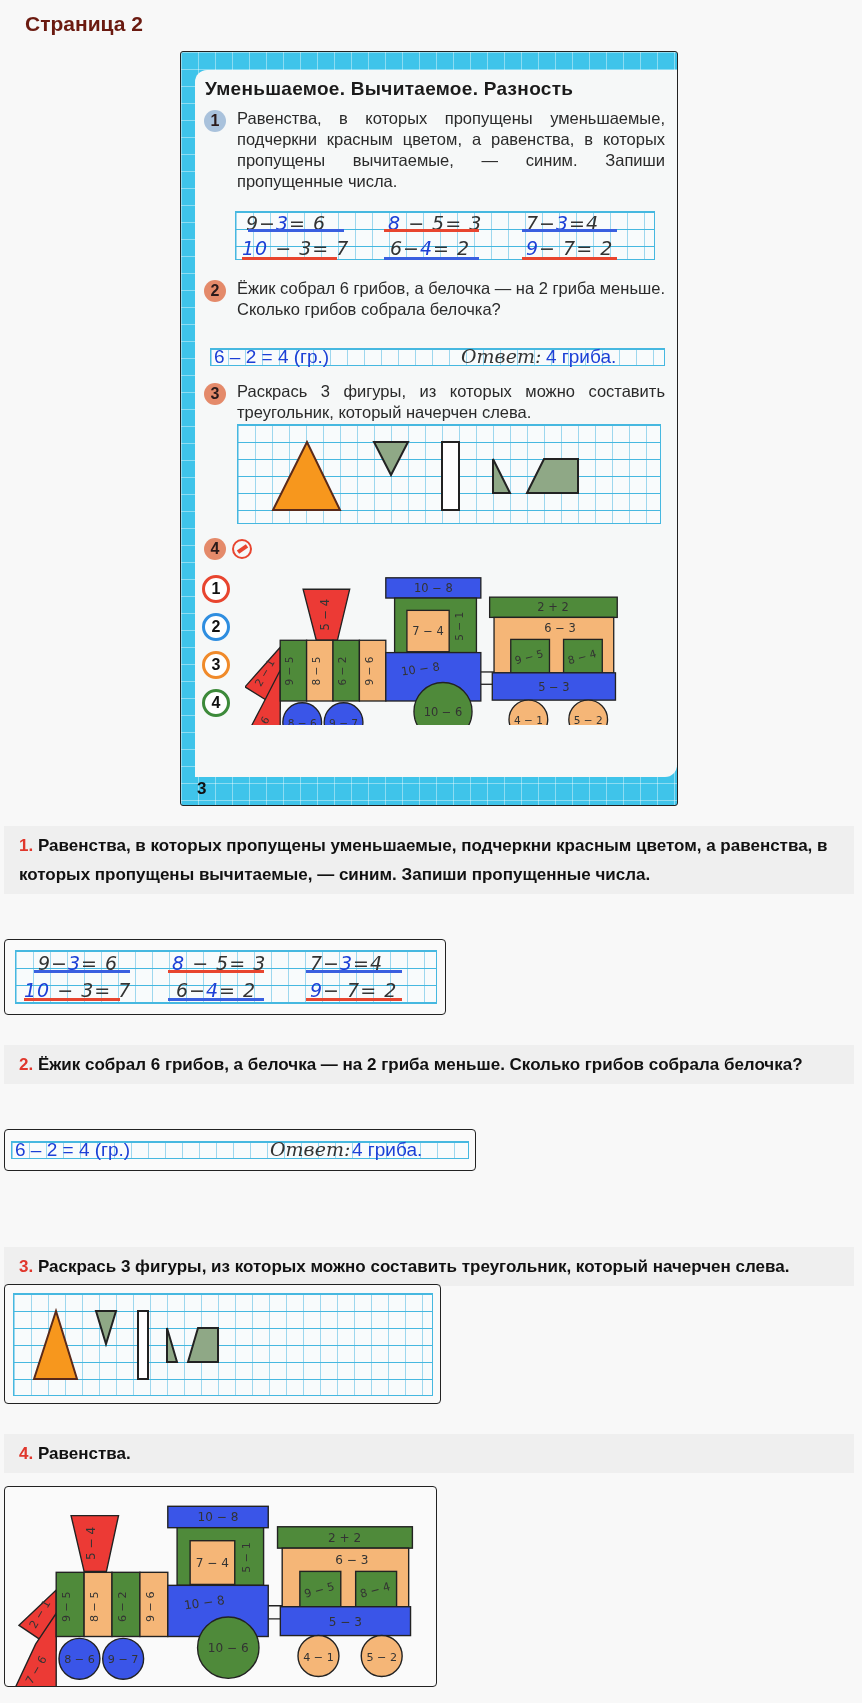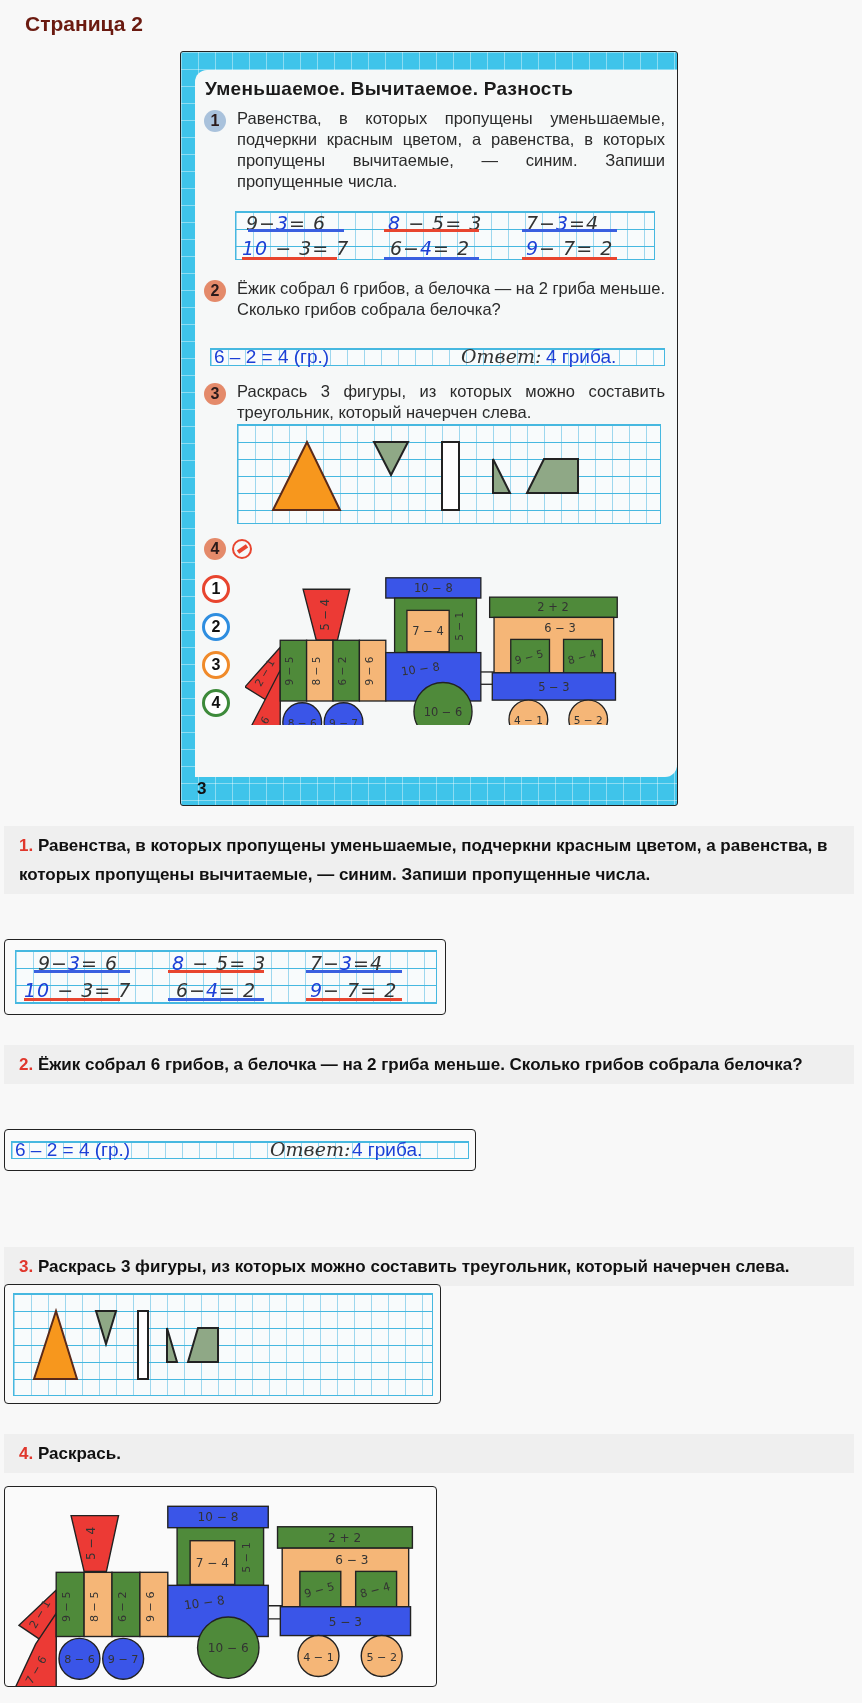--- a/index.html
+++ b/index.html
@@ -193,21 +193,21 @@
       <polygon points="82,17 102,17 92,50" fill="#8fa886" stroke="#222" stroke-width="2"></polygon>
       <rect x="124" y="17" width="10" height="68" fill="#fff" stroke="#222" stroke-width="2"></rect>
       <polygon points="153,34 153,68 163,68" fill="#8fa886" stroke="#222" stroke-width="2"></polygon>
       <polygon points="174,68 184,34 204,34 204,68" fill="#8fa886" stroke="#222" stroke-width="2"></polygon>
     </svg>
   </div>
 </div>
 
 <div class="task" style="top:1434px;">
   <span class="num">4.</span>
-  <span>Раскрась.</span>
+  <span>Равенства.</span>
 </div>
 <div class="frame" style="top:1486px;width:433px;height:201px;">
   <svg width="433" height="201" viewBox="0 0 433 201" style="position:absolute;left:0;top:0;">
     <g transform="translate(14,10) scale(0.93)">
       <polygon points="56,20 107,20 94,80 70,80" fill="#ec3a35" stroke="#222" stroke-width="1.5"></polygon>
       <text x="82" y="50" font-size="13" fill="#333" text-anchor="middle" transform="rotate(-90 82 50)">5 − 4</text>
       <polygon points="0,138 40,100 40,165" fill="#ec3a35" stroke="#222" stroke-width="1.5"></polygon>
       <text x="26" y="128" font-size="12" fill="#333" text-anchor="middle" transform="rotate(-60 26 128)">2 − 1</text>
       <polygon points="18,158 40,125 40,210 -4,205" fill="#ec3a35" stroke="#222" stroke-width="1.5"></polygon>
       <text x="22" y="188" font-size="12" fill="#333" text-anchor="middle" transform="rotate(-60 22 188)">7 − 6</text>

